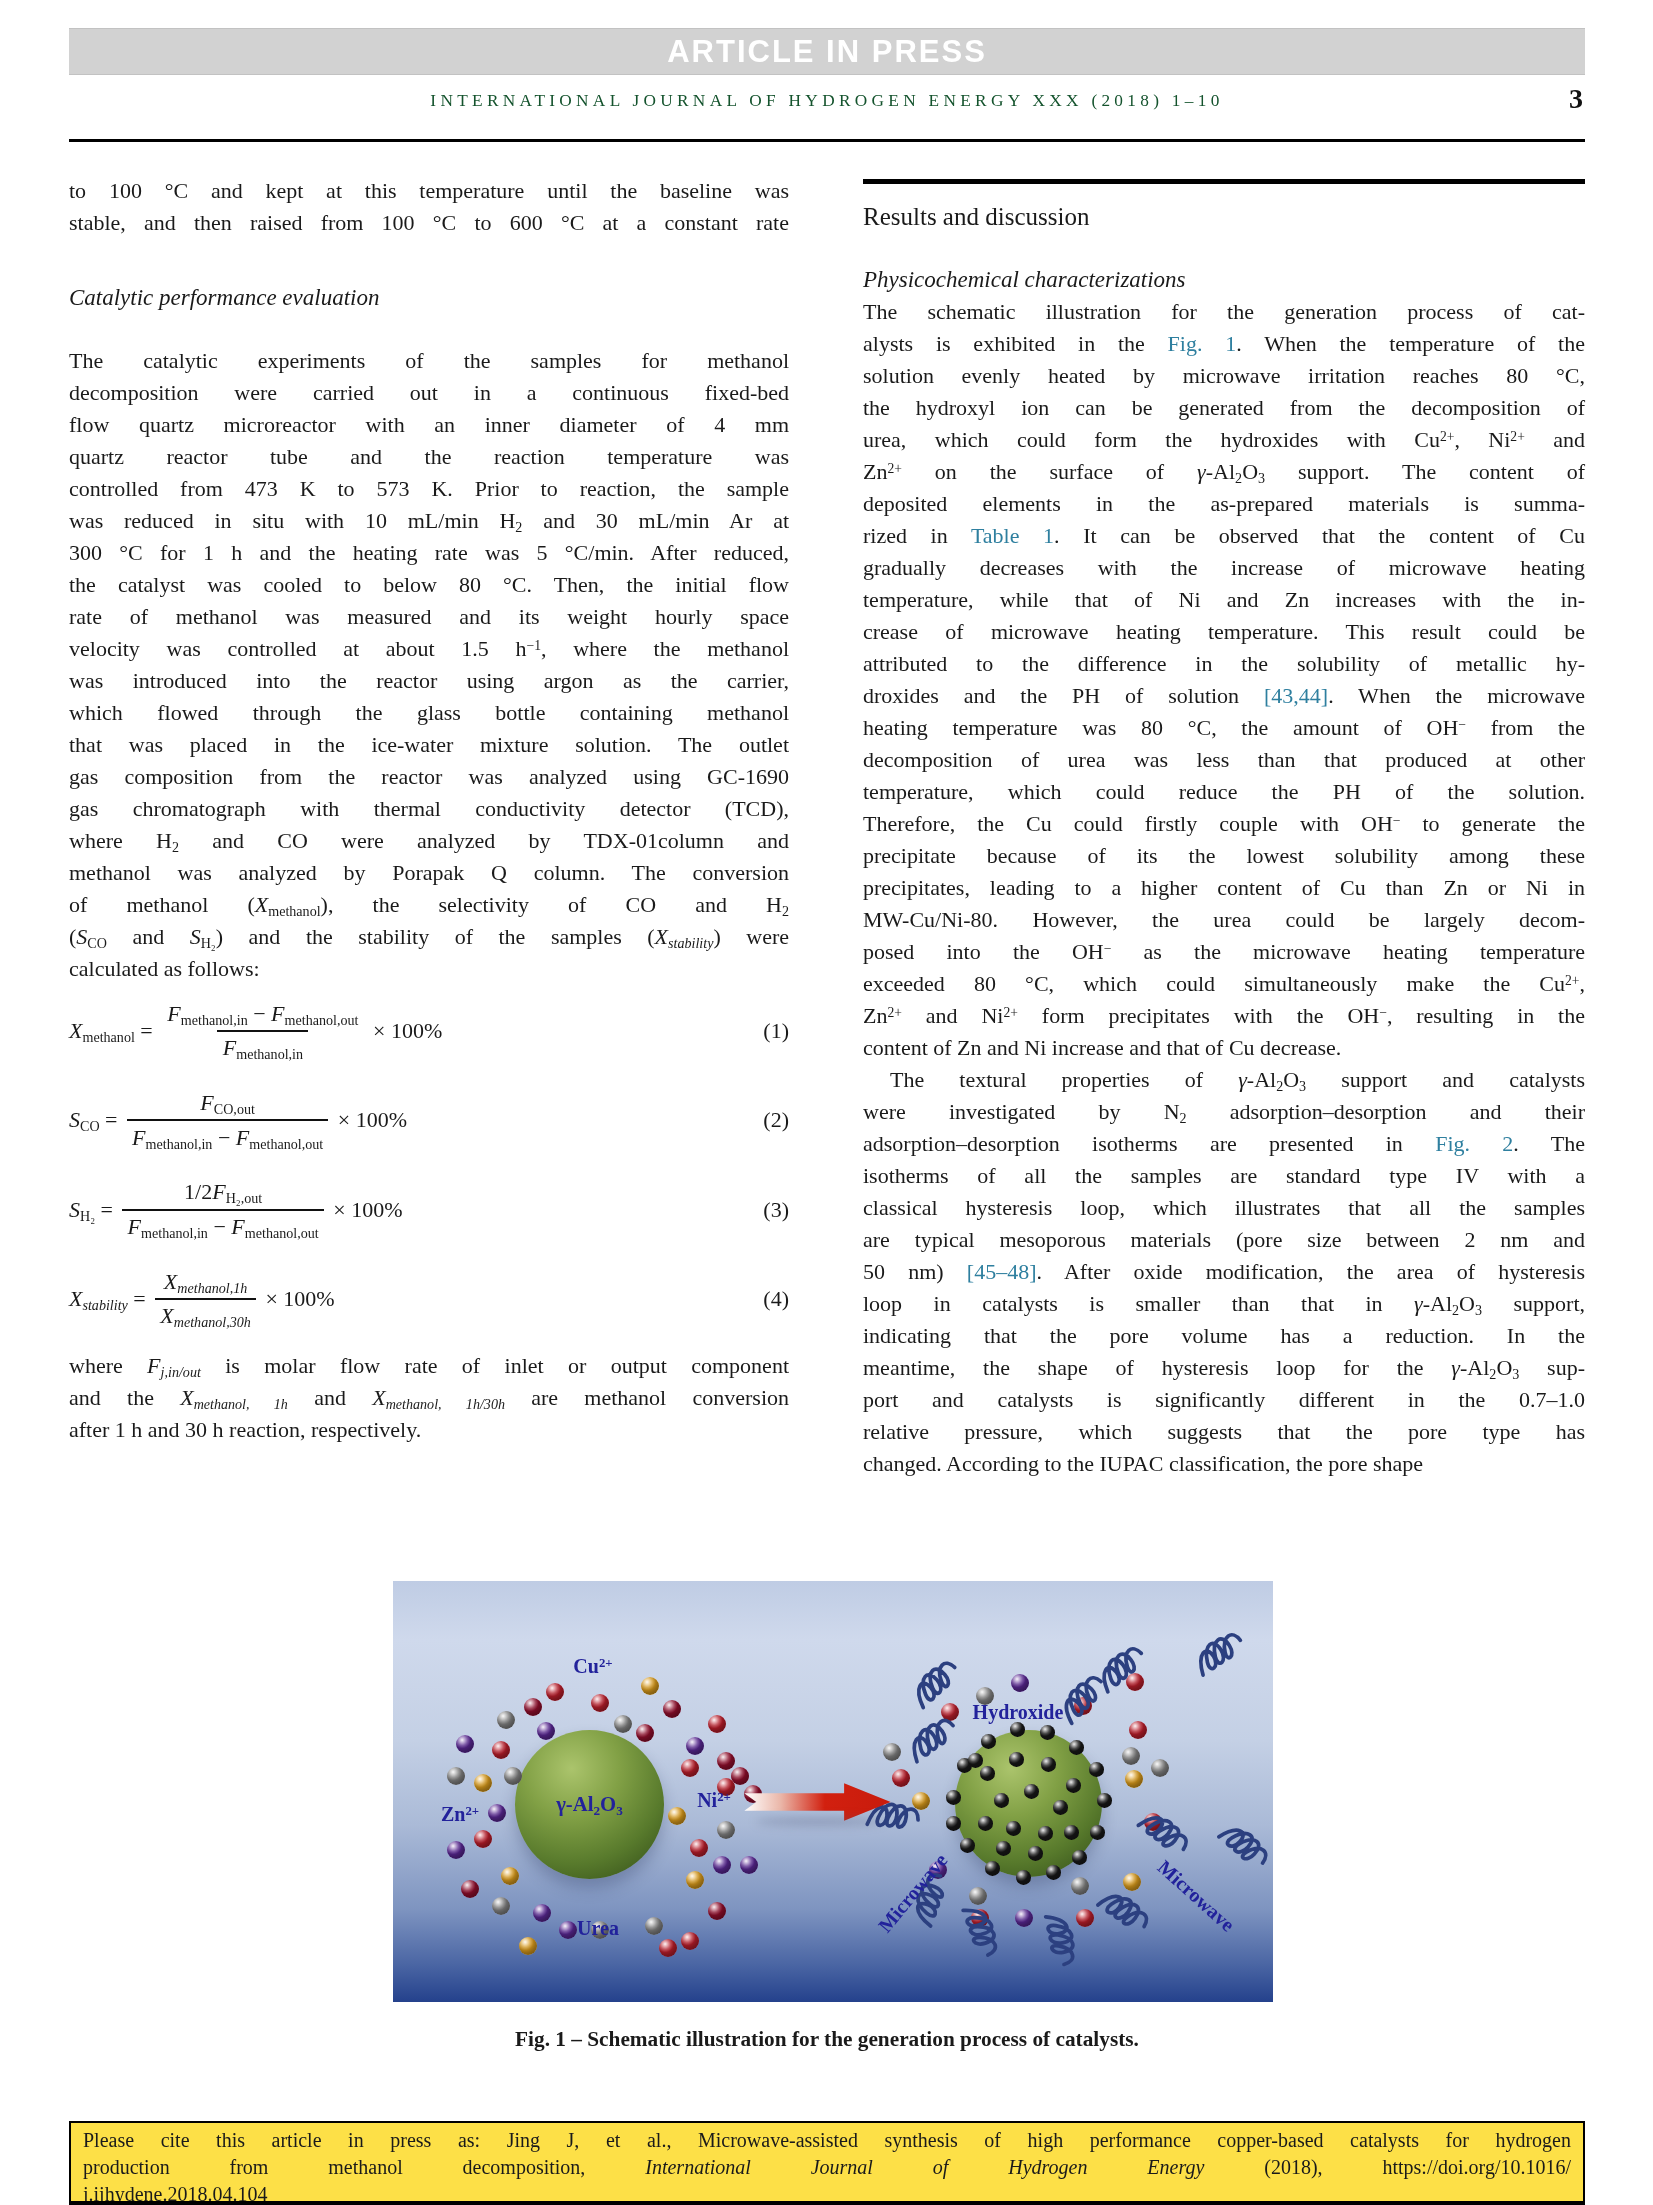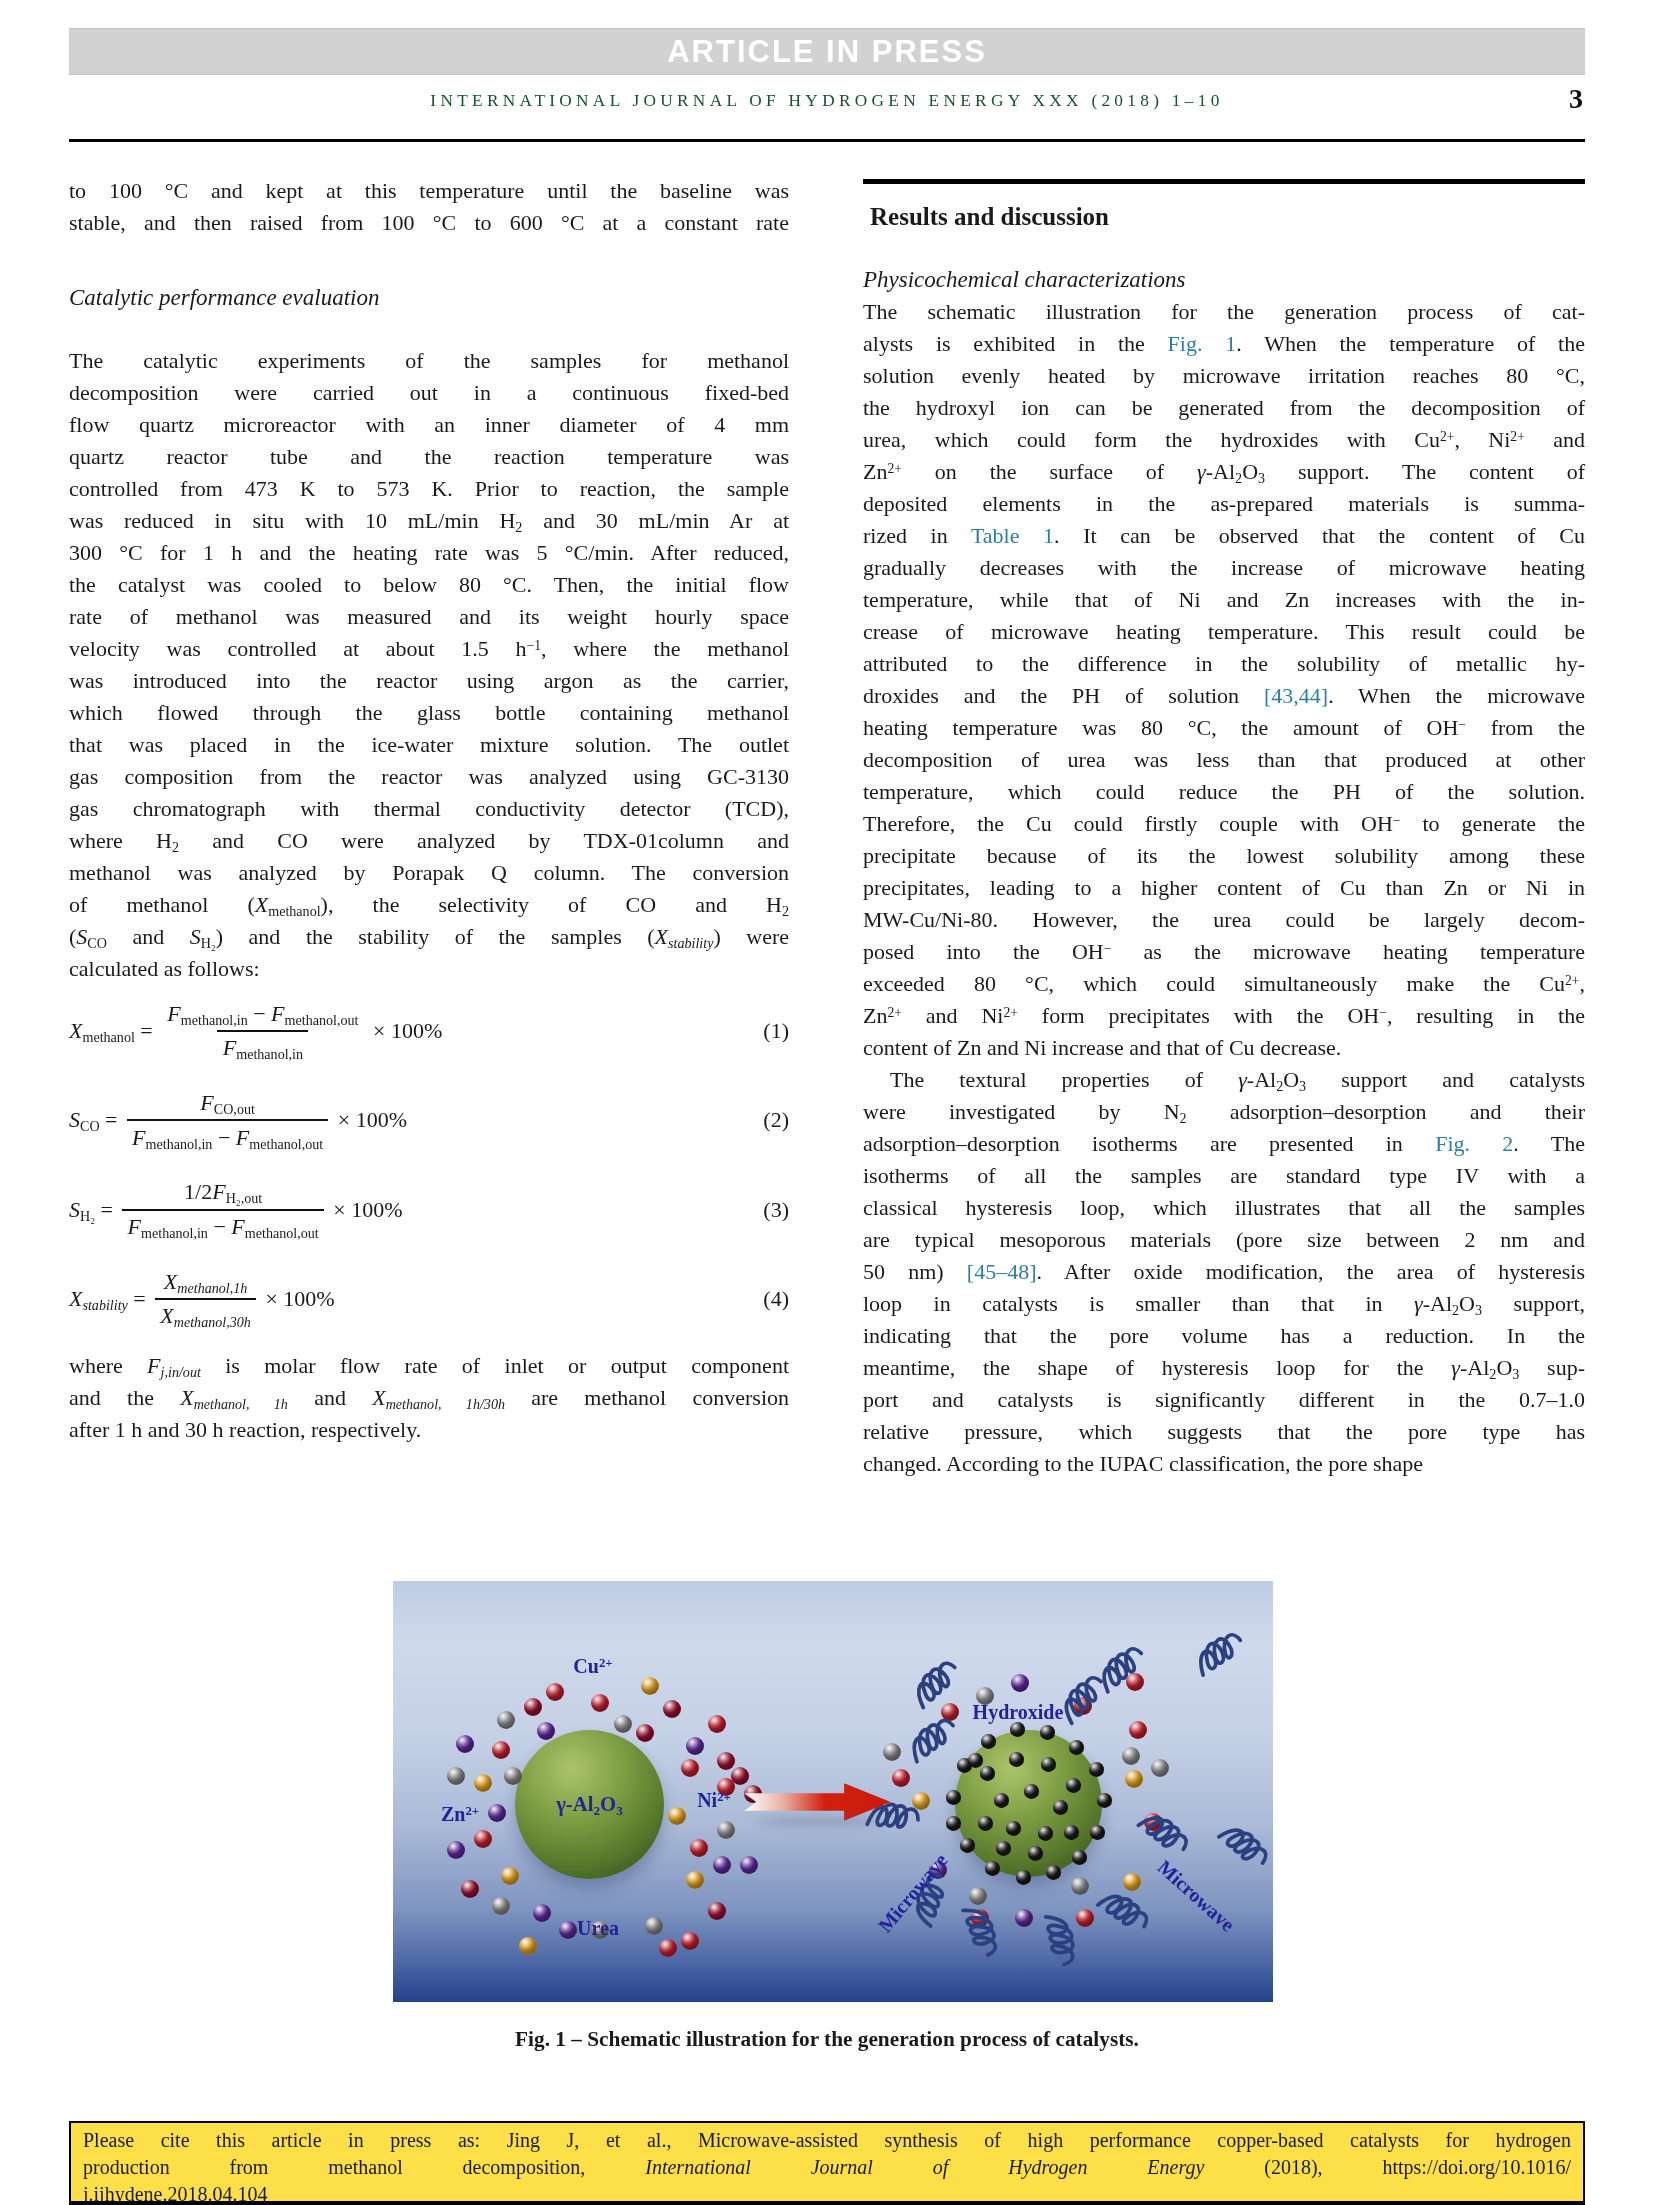--- a/index.html
+++ b/index.html
@@ -18,21 +18,21 @@
   #col-left{position:absolute;left:69px;top:175px;width:720px;}
   #col-right{position:absolute;left:863px;top:179px;width:722px;}
   .line{font-size:22px;line-height:32px;}
   .line.j{text-align:justify;text-align-last:justify;}
   .line.indent{text-indent:27px;}
   sub{font-size:64%;line-height:0;vertical-align:-0.28em;}
   sup{font-size:62%;line-height:0;vertical-align:0.45em;}
   sub.it{font-style:italic;}
   .link{color:#2e7f9f;}
   .h2i{font-style:italic;font-size:23px;line-height:32px;}
-  .h1{font-weight:bold;font-size:25px;line-height:29px;margin-left:7px;}
+  .h1{font-weight:normal;font-size:25px;line-height:29px;}
   .colrule{height:5.3px;background:#000;}
 
   
   .eq{display:flex;align-items:center;font-size:22px;height:84px;margin-top:5.3px;}
   .eq .lhs i, .line i{font-style:italic;}
   .frac{display:inline-flex;flex-direction:column;align-items:center;margin:0 9.3px;text-align:center;}
   .frac .num{padding:0 5.3px 3.3px;}
   .frac .den{border-top:2px solid #111;padding:3.3px 5.3px 0;}
   .eq .no{margin-left:auto;}
 
@@ -80,21 +80,21 @@
         <div class="line j">quartz reactor tube and the reaction temperature was</div>
         <div class="line j">controlled from 473 K to 573 K. Prior to reaction, the sample</div>
         <div class="line j">was reduced in situ with 10 mL/min H<sub>2</sub> and 30 mL/min Ar at</div>
         <div class="line j">300 °C for 1 h and the heating rate was 5 °C/min. After reduced,</div>
         <div class="line j">the catalyst was cooled to below 80 °C. Then, the initial flow</div>
         <div class="line j">rate of methanol was measured and its weight hourly space</div>
         <div class="line j">velocity was controlled at about 1.5 h<sup>−1</sup>, where the methanol</div>
         <div class="line j">was introduced into the reactor using argon as the carrier,</div>
         <div class="line j">which flowed through the glass bottle containing methanol</div>
         <div class="line j">that was placed in the ice-water mixture solution. The outlet</div>
-        <div class="line j">gas composition from the reactor was analyzed using GC-3130</div>
+        <div class="line j">gas composition from the reactor was analyzed using GC-1690</div>
         <div class="line j">gas chromatograph with thermal conductivity detector (TCD),</div>
         <div class="line j">where H<sub>2</sub> and CO were analyzed by TDX-01column and</div>
         <div class="line j">methanol was analyzed by Porapak Q column. The conversion</div>
         <div class="line j">of methanol (<i>X</i><sub>methanol</sub>), the selectivity of CO and H<sub>2</sub></div>
         <div class="line j">(<i>S</i><sub>CO</sub> and <i>S</i><sub>H₂</sub>) and the stability of the samples (<i>X</i><sub class="it">stability</sub>) were</div>
         <div class="line">calculated as follows:</div>
       </div>
       <div class="eq" style="margin-top: 4px;">
         <span class="lhs"><i>X</i><sub>methanol</sub> = </span>
         <span class="frac">

